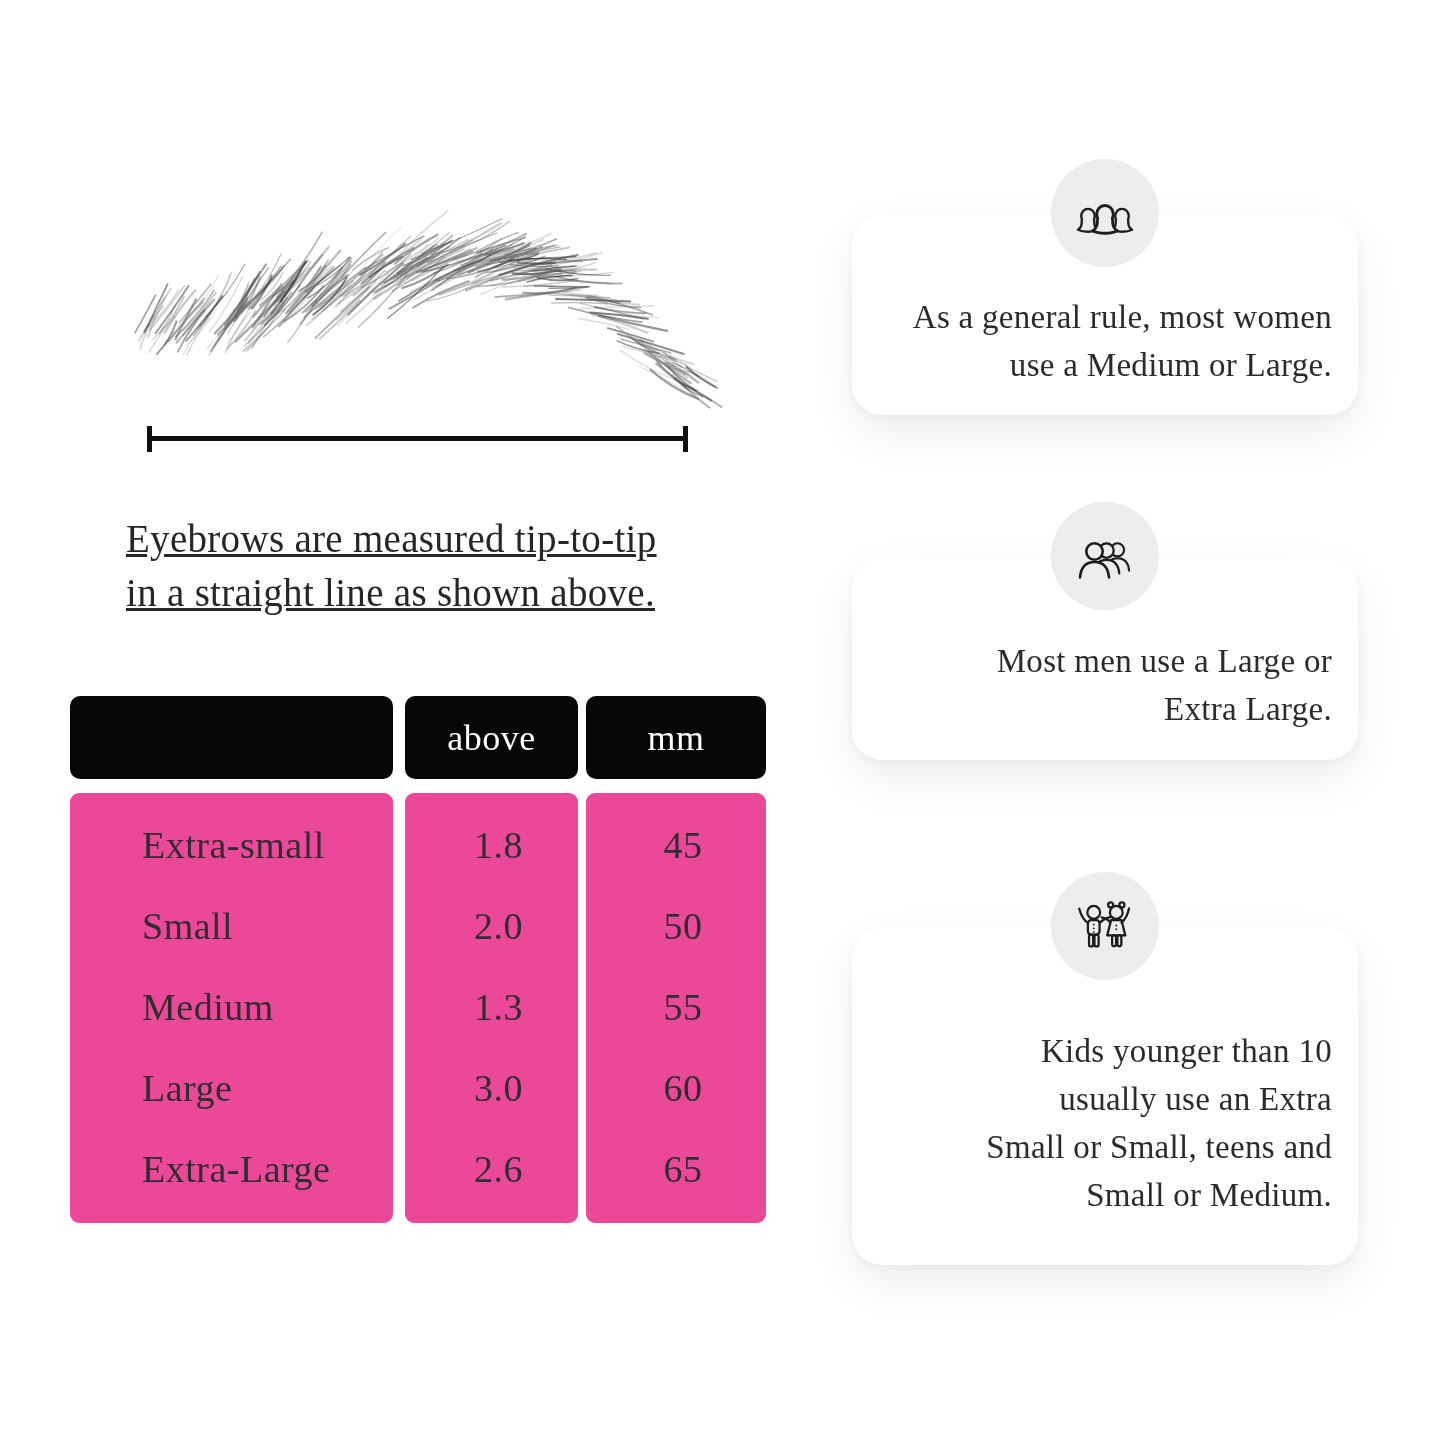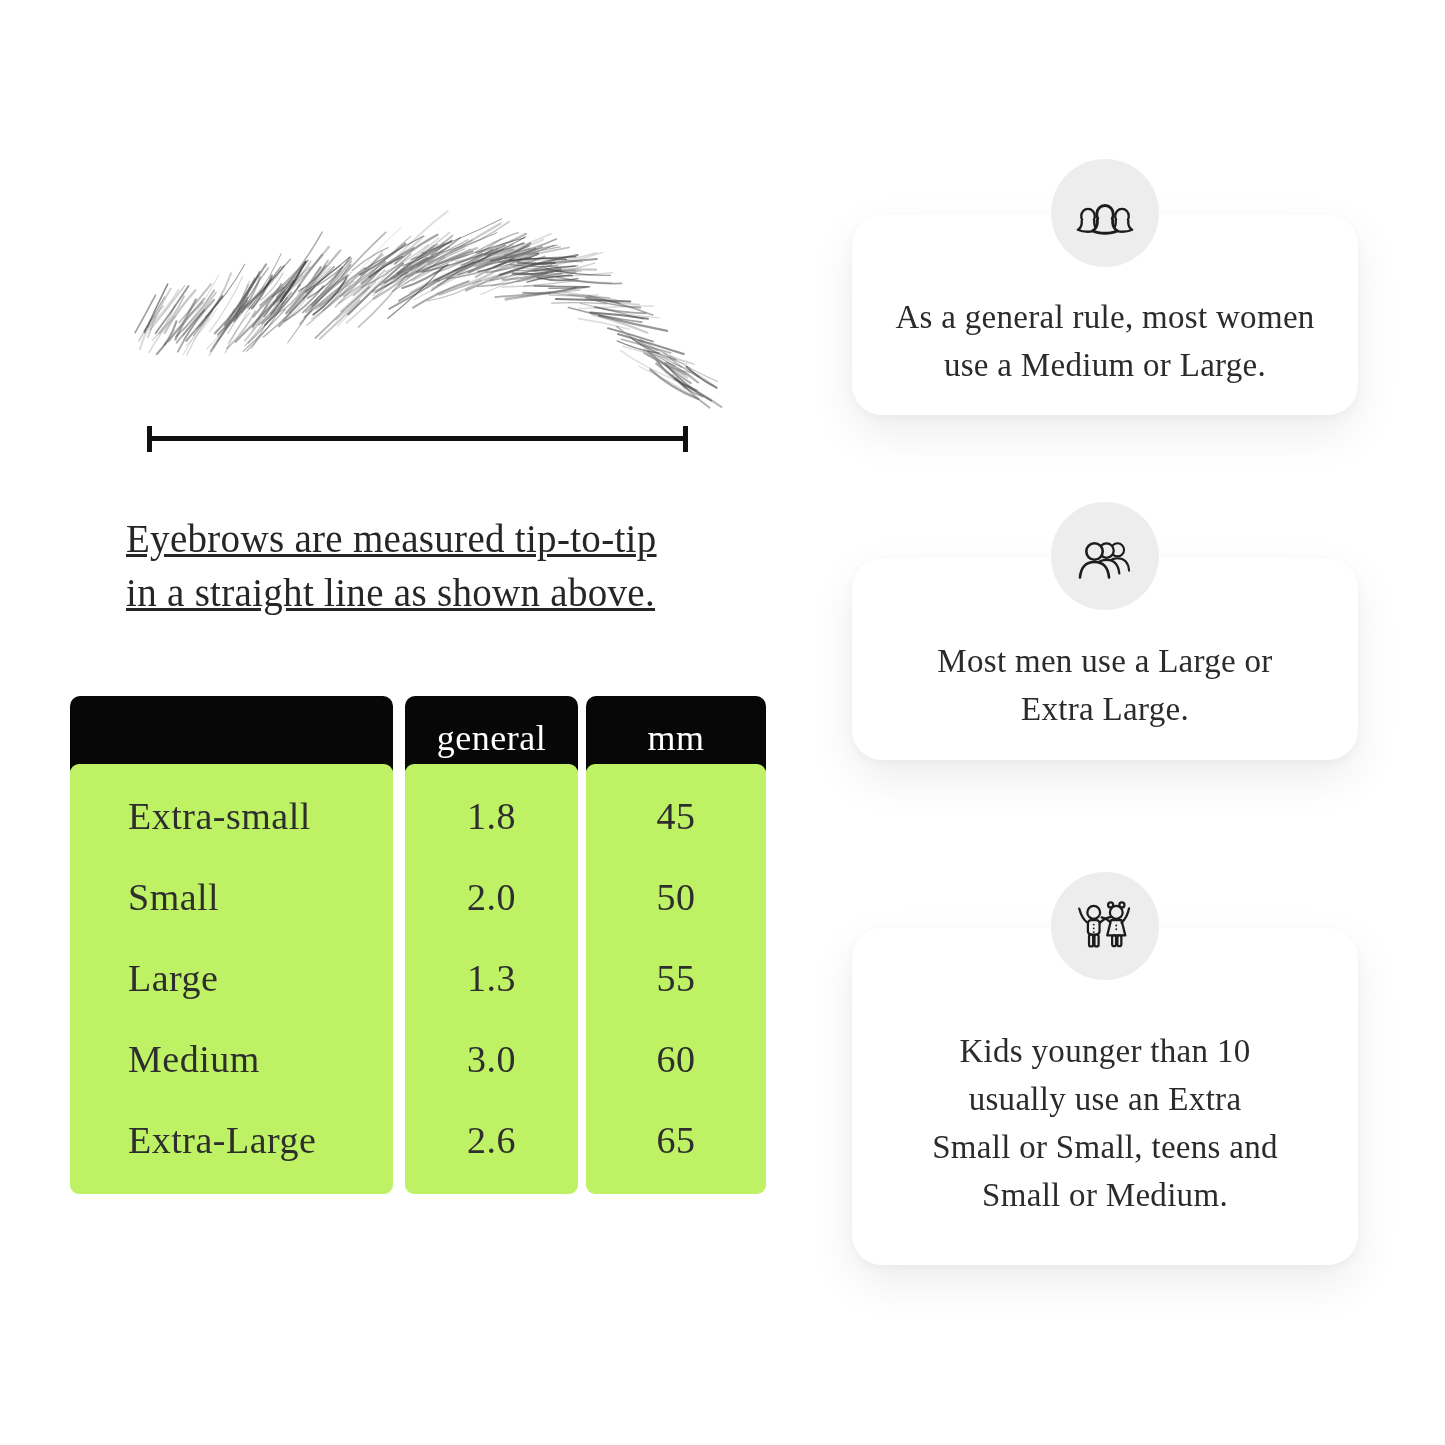--- a/index.html
+++ b/index.html
@@ -17,22 +17,22 @@
   .caption{position:absolute;left:126px;top:512px;font-size:39px;line-height:54px;letter-spacing:.3px;color:#262626;text-decoration:underline;}
   .caption span{display:block;}
 
   
   .t-head{
     position:absolute;top:696px;height:83px;background:#070707;border-radius:10px;
     color:#ffffff;display:flex;align-items:center;justify-content:center;
     font-size:36px;letter-spacing:.5px;box-sizing:border-box;
   }
   .t-body{
-    position:absolute;top:764px;height:430px;background:#bef264;border-radius:9px;
-    box-sizing:border-box;padding-top:11px;
+    position:absolute;top:793px;height:430px;background:#ec4899;border-radius:9px;
+    box-sizing:border-box;padding-top:11px;padding-left:14px;
   }
   .col1{left:70px;width:323px;} .col2{left:405px;width:173px;} .col3{left:586px;width:180px;}
   .t-row{height:81px;display:flex;align-items:center;font-size:38px;letter-spacing:.5px;color:#2e2e2e;}
   .t-body.labels .t-row{padding-left:58px;}
   .t-body.nums .t-row{justify-content:center;text-align:right;}
 
   
   .card{
     position:absolute;left:852px;width:506px;background:#ffffff;border-radius:30px;
     box-shadow:0 3px 8px rgba(0,0,0,.035), 0 18px 46px rgba(0,0,0,.075);
@@ -40,21 +40,21 @@
     padding:70px 26px 18px 26px;
   }
   .card-1{top:215px;height:200px;}
   .card-2{top:558px;height:202px;}
   .card-3{top:928px;height:337px;}
   .icon-circle{
     position:absolute;left:50%;top:-56px;transform:translateX(-50%);
     width:108px;height:108px;border-radius:50%;background:#ededed;
     display:flex;align-items:center;justify-content:center;
   }
-  .card-text{text-align:center;font-size:33px;line-height:48px;letter-spacing:.3px;color:#2b2b2b;}
+  .card-text{text-align:right;font-size:33px;line-height:48px;letter-spacing:.3px;color:#2b2b2b;}
   .card-text span{display:block;}
 </style>
 </head>
 <body>
 
 <div class="canvas">
 
   <svg class="brow-svg" width="578" height="152" viewBox="0 0 578 152">
     <g id="brow-hairs" fill="none" stroke-linecap="round">
         <path d="M317.6 51.8 Q353.0 38.4 389.6 28.7" stroke="#2f2f2f" stroke-width="1.90" stroke-opacity="0.29"></path>
@@ -370,28 +370,28 @@
     <span class="bar"></span>
     <span class="cap cap-right"></span>
   </div>
 
   <div class="caption">
     <span>Eyebrows are measured tip-to-tip</span>
     <span>in a straight line as shown above.</span>
   </div>
 
   <div class="t-head col1"></div>
-  <div class="t-head col2">general</div>
+  <div class="t-head col2">above</div>
   <div class="t-head col3">mm</div>
 
   <div class="t-body labels col1">
     <div class="t-row">Extra-small</div>
     <div class="t-row">Small</div>
+    <div class="t-row">Medium</div>
     <div class="t-row">Large</div>
-    <div class="t-row">Medium</div>
     <div class="t-row">Extra-Large</div>
   </div>
 
   <div class="t-body nums col2">
     <div class="t-row">1.8</div>
     <div class="t-row">2.0</div>
     <div class="t-row">1.3</div>
     <div class="t-row">3.0</div>
     <div class="t-row">2.6</div>
   </div>

